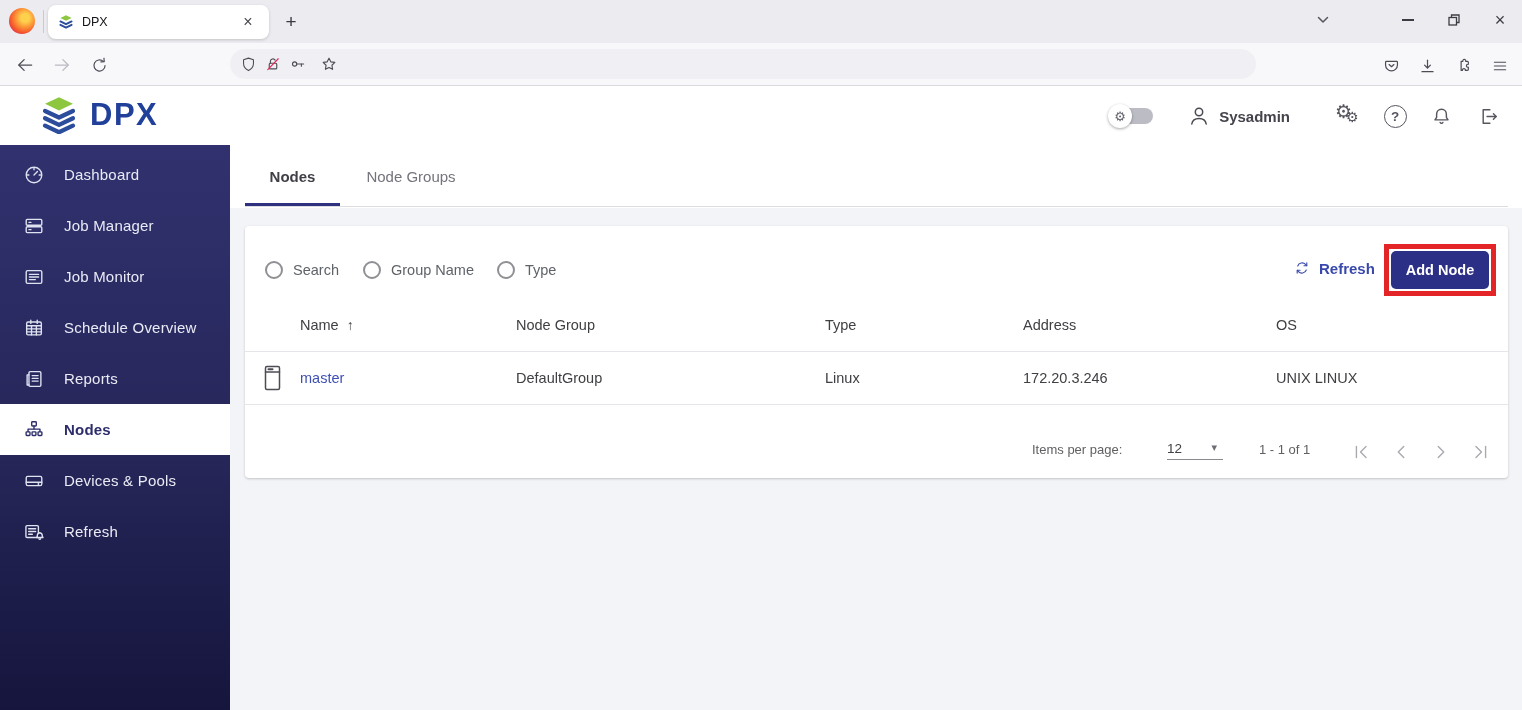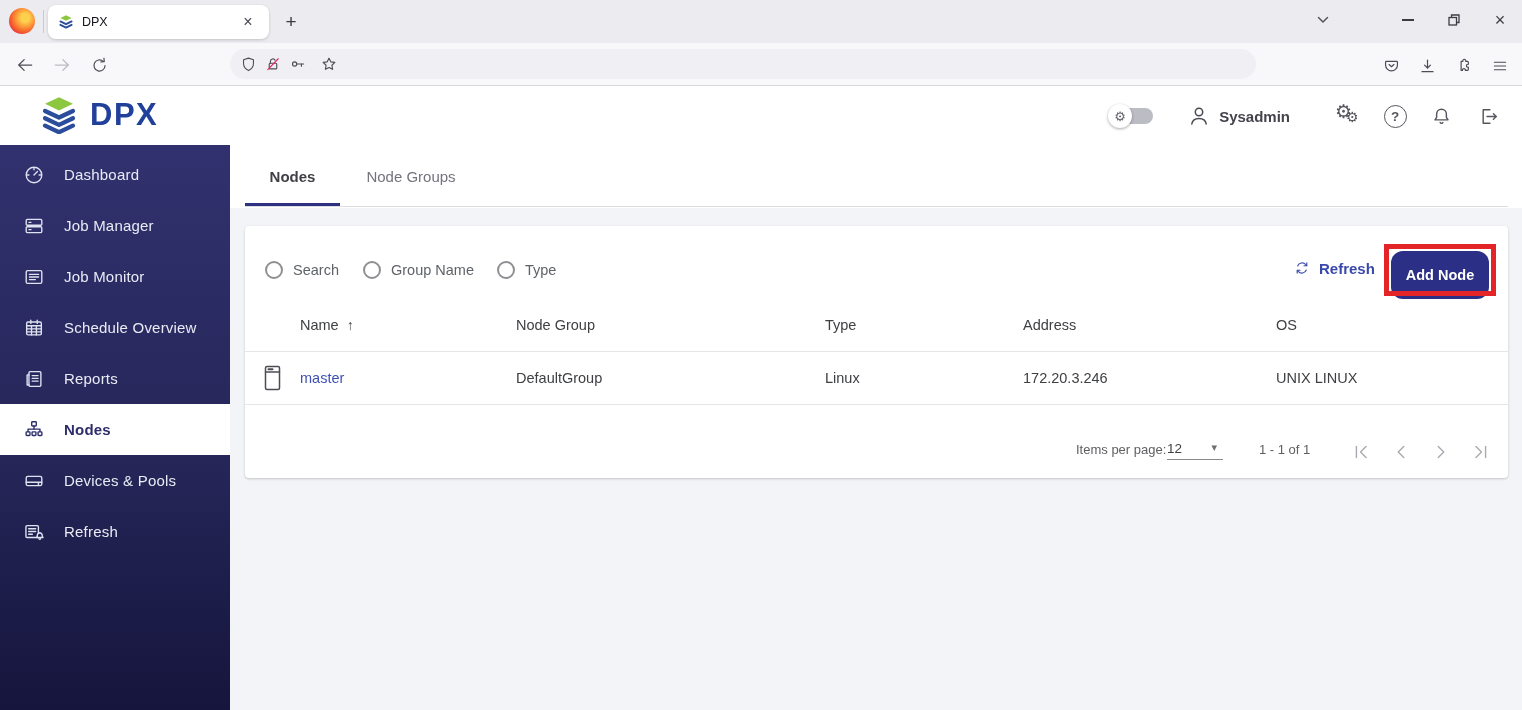--- a/index.html
+++ b/index.html
@@ -78,34 +78,34 @@
   .panel { position:absolute; left:15px; top:81px; width:1263px; height:252px; background:#fff; border-radius:4px;
     box-shadow:0 1px 3px rgba(0,0,0,.13), 0 1px 2px rgba(0,0,0,.08); }
 
   .radio-opt { position:absolute; top:35px; display:flex; align-items:center; }
   .radio-opt .circle { width:18px; height:18px; border:2px solid #8f9094; border-radius:50%; background:#fff; }
   .radio-opt .rlbl { font-size:14.5px; color:#5f6368; margin-left:10px; }
   .opt1 { left:20px; } .opt2 { left:118px; } .opt3 { left:252px; }
 
   .refresh-btn { position:absolute; left:1048px; top:33px; display:flex; align-items:center; color:#3949ab; }
   .refresh-btn .rtxt { font-size:15px; font-weight:700; margin-left:8px; }
-  .addnode-btn { position:absolute; left:1146px; top:25px; width:98px; height:48px; background:#2b2f85; border:none; border-radius:12px;
+  .addnode-btn { position:absolute; left:1146px; top:25px; width:98px; height:38px; background:#2b2f85; border:none; border-radius:5px;
     color:#fff; font-size:14.5px; font-weight:700; font-family:"Liberation Sans",sans-serif; }
   .annotation-box { position:absolute; left:1139px; top:18px; width:112px; height:52px; border:5px solid #e42527; pointer-events:none; }
 
   .th { position:absolute; top:91px; font-size:14.5px; color:#3f4043; display:flex; align-items:center; }
   .th .sort { font-size:14px; margin-left:8px; color:#3f4043; }
   .col-name { left:55px; } .col-group { left:271px; } .col-type { left:580px; } .col-addr { left:778px; } .col-os { left:1031px; }
   .tdivider { position:absolute; left:0; width:1263px; height:1px; background:#e6e6ea; }
   .div1 { top:125px; } .div2 { top:178px; }
   .td { position:absolute; top:144px; font-size:14.5px; color:#3f4043; }
   .td.link { color:#3f51b5; }
   .row-icon { position:absolute; left:19px; top:139px; color:#4c4c55; }
 
-  .pg-label { position:absolute; left:831px; top:216px; font-size:13px; color:#606064; }
+  .pg-label { position:absolute; left:787px; top:216px; font-size:13px; color:#606064; }
   .pg-select { position:absolute; left:922px; top:212px; width:56px; height:22px; border-bottom:1px solid #8a8a8e;
     display:flex; align-items:center; font-size:13.5px; color:#3f4043; }
   .pg-select .caret { position:absolute; right:6px; top:3px; font-size:11px; color:#6e6e74; }
   .pg-range { position:absolute; left:1014px; top:216px; width:60px; font-size:13px; color:#606064; }
   .pg-nav { position:absolute; top:211px; width:30px; height:30px; display:flex; align-items:center; justify-content:center; color:#a9a9af; }
   .pg-first { left:1101px; } .pg-prev { left:1141px; } .pg-next { left:1181px; } .pg-last { left:1221px; }
 </style>
 </head>
 <body>
 

